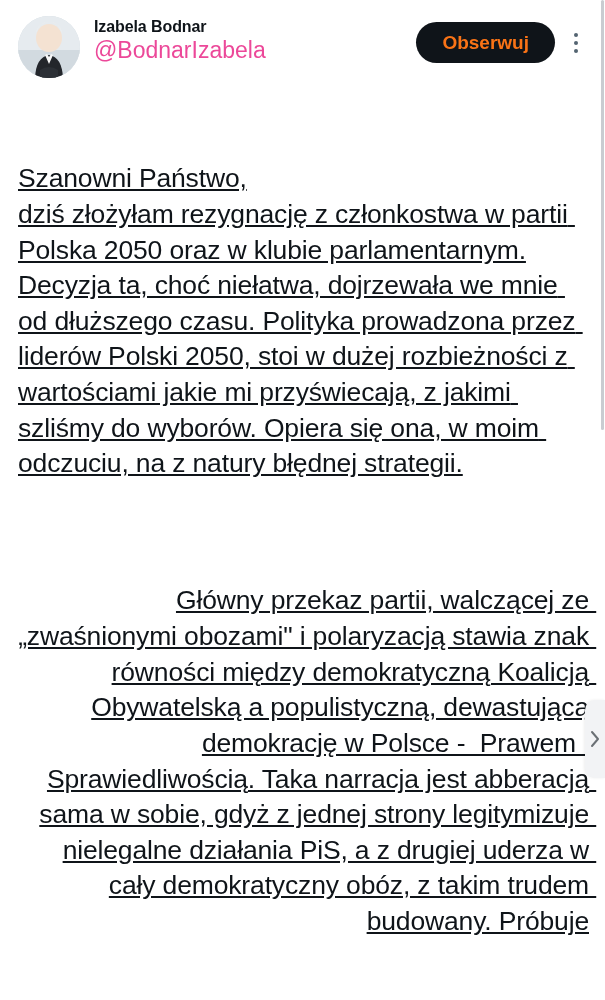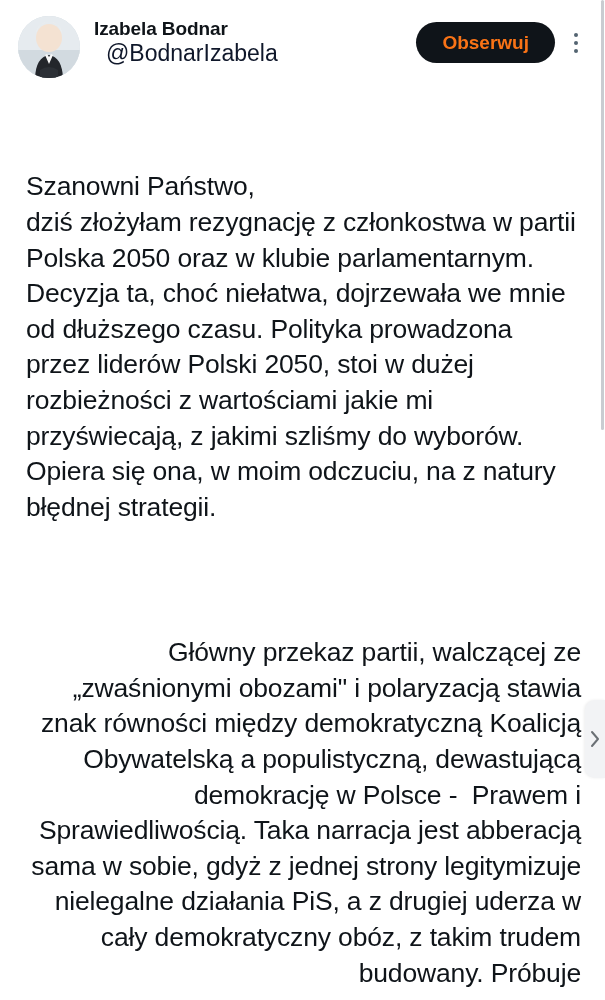--- a/index.html
+++ b/index.html
@@ -37,33 +37,32 @@
   .name-block {
     margin-left: 14px;
     display: flex;
     flex-direction: column;
     justify-content: center;
     min-width: 0;
     flex: 1 1 auto;
     padding-top: 2px;
   }
   .display-name {
-    font-size: 19px;
+    font-size: 16px;
     font-weight: bold;
     color: #0f1419;
     line-height: 1.18;
     letter-spacing: -0.1px;
     white-space: nowrap;
   }
   .handle {
     font-size: 23px;
-    color: #0f172a;
+    color: #ec4899;
     line-height: 1.2;
     white-space: nowrap;
-    margin-left: 12px;
   }
 
   .header-right {
     display: flex;
     align-items: center;
     flex: 0 0 auto;
     padding-top: 6px;
   }
   .follow-button {
     background: #0f1419;
@@ -100,21 +99,21 @@
   
   .tweet-body {
     padding: 6px 16px 0 18px;
     font-size: 26.5px;
     line-height: 1.345;
     color: #0f1419;
     letter-spacing: -0.15px;
     white-space: pre-wrap;
     word-wrap: break-word;
   }
-  .para { margin: 8px; }
+  .para { margin: 0; text-decoration: underline; }
   .para + .para { margin-top: 30px; text-align: right; }
 
   
   .edge-arrow {
     position: absolute;
     right: 0;
     top: 700px;
     width: 20px;
     height: 78px;
     background: #f2f3f5;

